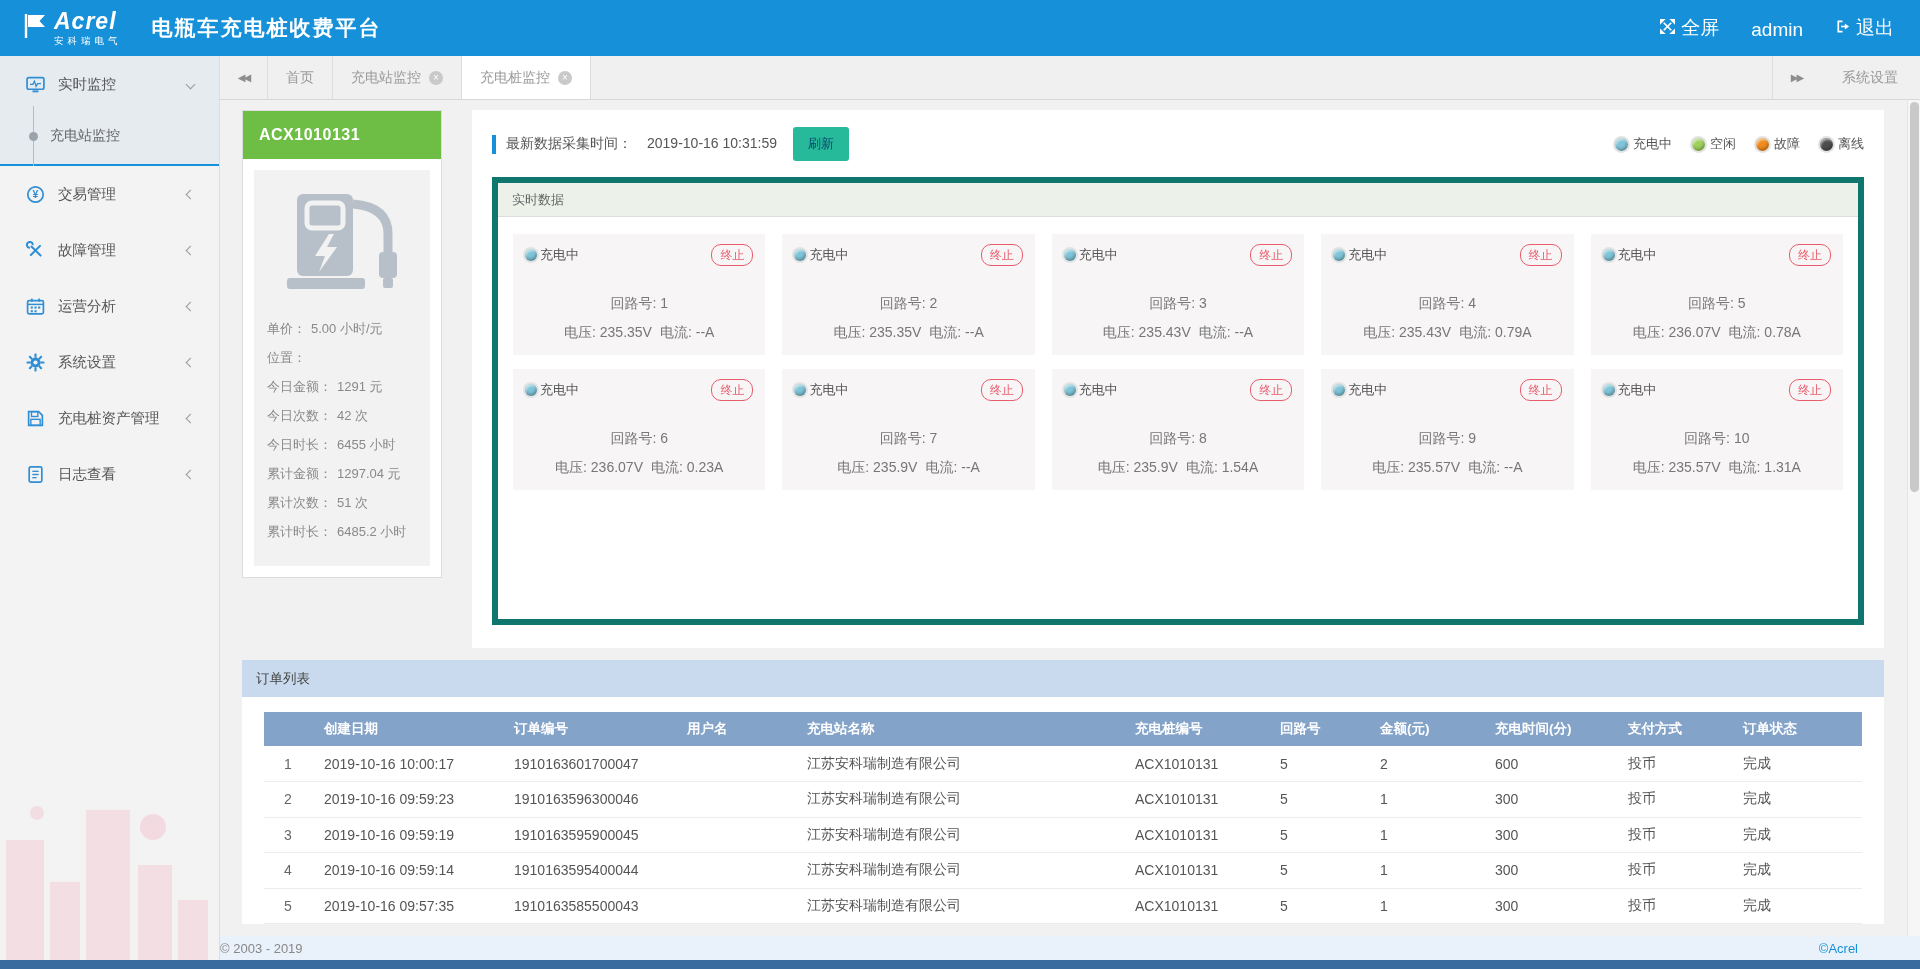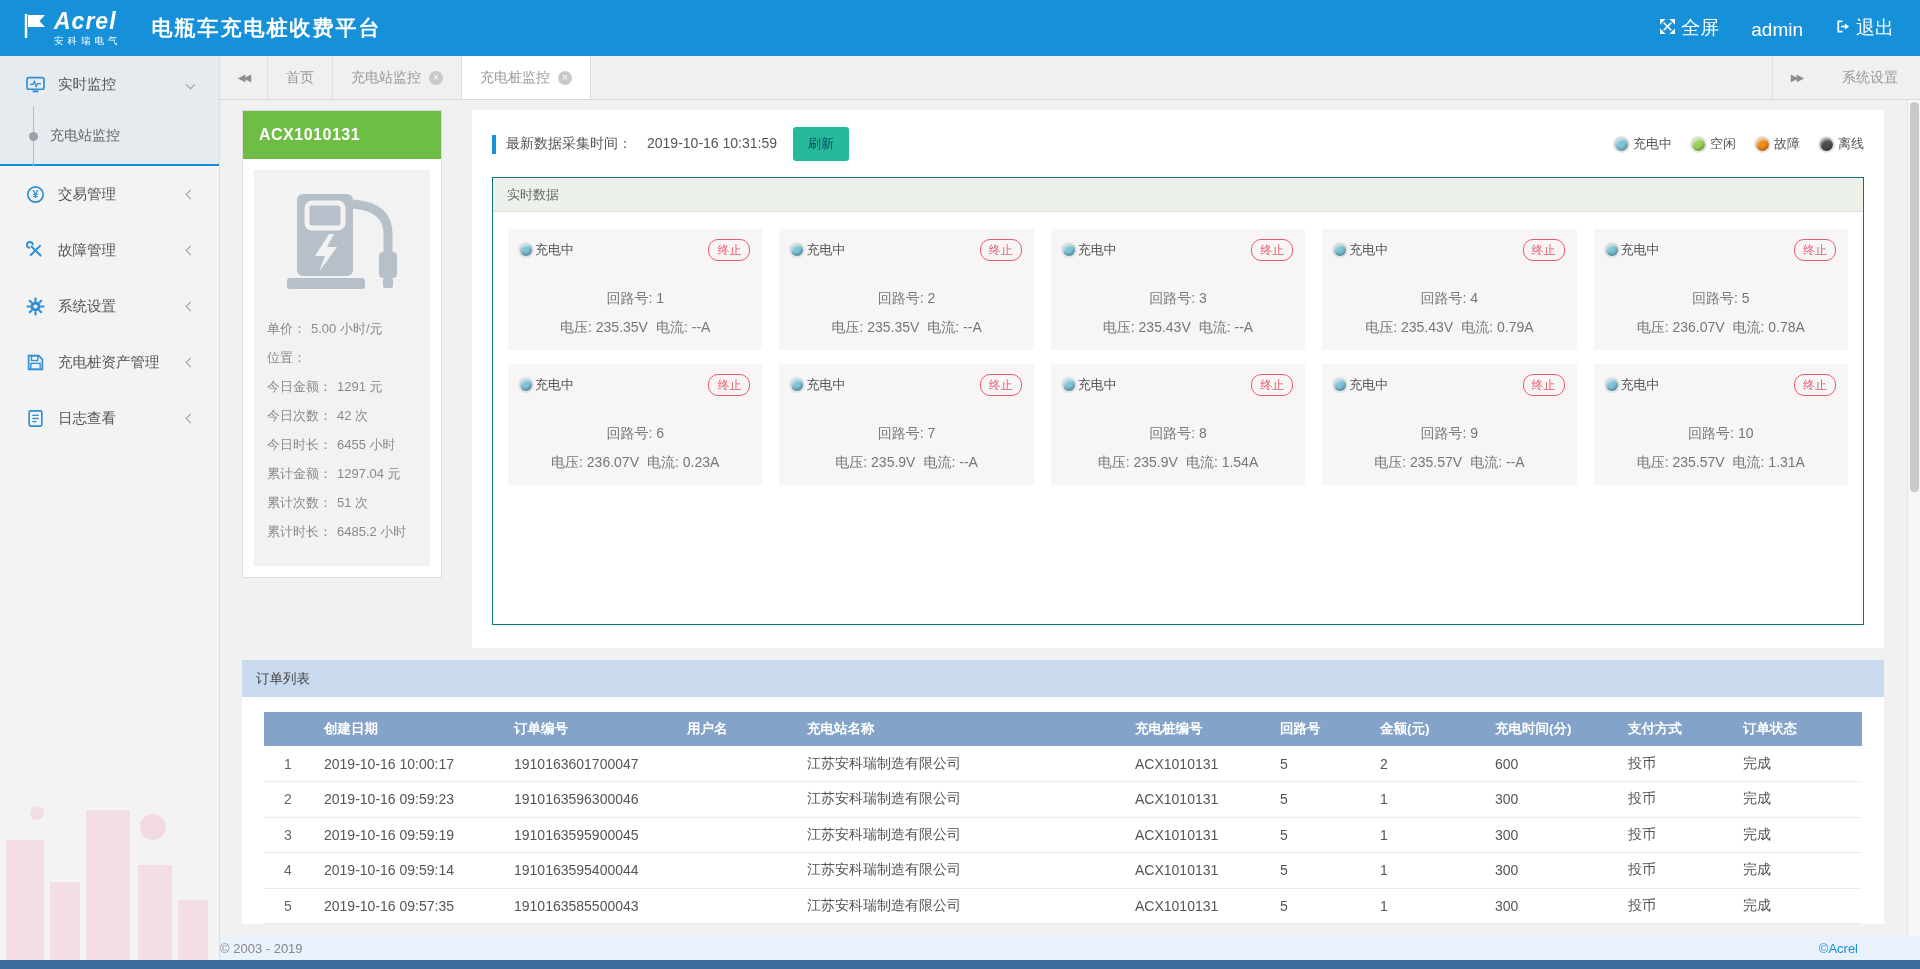--- a/index.html
+++ b/index.html
@@ -73,21 +73,21 @@
   .right-panel { flex:1; min-width:0; background:#fff; padding:17px 20px 20px; height:538px; }
   .refresh-row { display:flex; align-items:center; }
   .accent-bar { width:4px; height:19px; background:#1590d9; margin-right:10px; flex:none; }
   .collect-text { font-size:14px; color:#555; }
   .collect-text .tval { margin-left:15px; }
   .refresh-btn { margin-left:16px; background:#26b99a; color:#0c4a6e; border:none; padding:8px 15px; border-radius:3px; font-size:13px; cursor:pointer; font-family:inherit; }
   .legend { margin-left:auto; display:flex; align-items:center; gap:20px; font-size:13px; color:#555; }
   .legend-item { display:flex; align-items:center; gap:5px; }
   .orb { width:13px; height:13px; border-radius:50%; box-shadow:0 0 0 2px #e3e3e3, inset -1px -2px 3px rgba(0,0,0,0.28), inset 1px 2px 2px rgba(255,255,255,0.55); flex:none; }
 
-  .realtime-box { margin-top:16px; border:1px solid #0f766e; height:448px; }
+  .realtime-box { margin-top:16px; border:6px solid #0f766e; height:448px; }
   .realtime-header { height:34px; line-height:33px; background:#ecf2ea; border-bottom:1px solid #ddd; padding-left:14px; font-size:13px; color:#666; }
   .channels { padding:17px 15px; display:grid; grid-template-columns:repeat(5,1fr); gap:14px 17px; }
   .channel-card { background:#f7f5f5; padding:10px 12px 13px; }
   .channel-top { display:flex; align-items:center; font-size:13px; color:#555; }
   .channel-top .orb { width:12px; height:12px; margin-right:3px; }
   .terminate { margin-left:auto; color:#e85d6d; border:1px solid #e85d6d; background:transparent; border-radius:10px; font-size:12px; padding:1.5px 8px; cursor:pointer; font-family:inherit; }
   .channel-circuit { text-align:center; margin-top:29px; color:#777; font-size:14px; }
   .channel-vals { text-align:center; margin-top:11px; color:#777; font-size:14px; white-space:nowrap; }
   .channel-vals .cur { margin-left:8px; }
 
@@ -198,20 +198,41 @@
               <span class="s-icon">
                 <svg width="19" height="19" viewBox="0 0 18 18">
                   <g stroke="#2e8fd6" stroke-width="1.9" stroke-linecap="round" fill="none">
                     <line x1="5.2" y1="5.2" x2="13.8" y2="13.8"></line>
                     <line x1="13.3" y1="4.6" x2="4.6" y2="13.3"></line>
                     <path d="M3 6.4 A 2.8 2.8 0 1 1 6.4 3"></path>
                   </g>
                 </svg>
               </span>
               <span>故障管理</span>
+              <span class="chev left"></span>
+            </div>
+          </div>
+          <div class="side-group">
+            <div class="side-item">
+              <span class="s-icon">
+                <svg width="19" height="19" viewBox="0 0 18 18">
+                  <rect x="1.5" y="3.5" width="15" height="12.5" rx="1.5" fill="none" stroke="#2e8fd6" stroke-width="1.6"></rect>
+                  <line x1="1.5" y1="7" x2="16.5" y2="7" stroke="#2e8fd6" stroke-width="1.4"></line>
+                  <line x1="5.5" y1="1.5" x2="5.5" y2="4.5" stroke="#2e8fd6" stroke-width="1.6"></line>
+                  <line x1="12.5" y1="1.5" x2="12.5" y2="4.5" stroke="#2e8fd6" stroke-width="1.6"></line>
+                  <g fill="#2e8fd6">
+                    <rect x="4.5" y="9" width="2" height="2"></rect>
+                    <rect x="8" y="9" width="2" height="2"></rect>
+                    <rect x="11.5" y="9" width="2" height="2"></rect>
+                    <rect x="4.5" y="12.5" width="2" height="2"></rect>
+                    <rect x="8" y="12.5" width="2" height="2"></rect>
+                  </g>
+                </svg>
+              </span>
+              <span>运营分析</span>
               <span class="chev left"></span>
             </div>
           </div>
           <div class="side-group">
             <div class="side-item">
               <span class="s-icon">
                 <svg width="19" height="19" viewBox="0 0 18 18">
                   <g fill="#2e8fd6">
                     <rect x="8" y="0.5" width="2" height="4" rx="0.6"></rect>
                     <rect x="8" y="0.5" width="2" height="4" rx="0.6" transform="rotate(45 9 9)"></rect>

